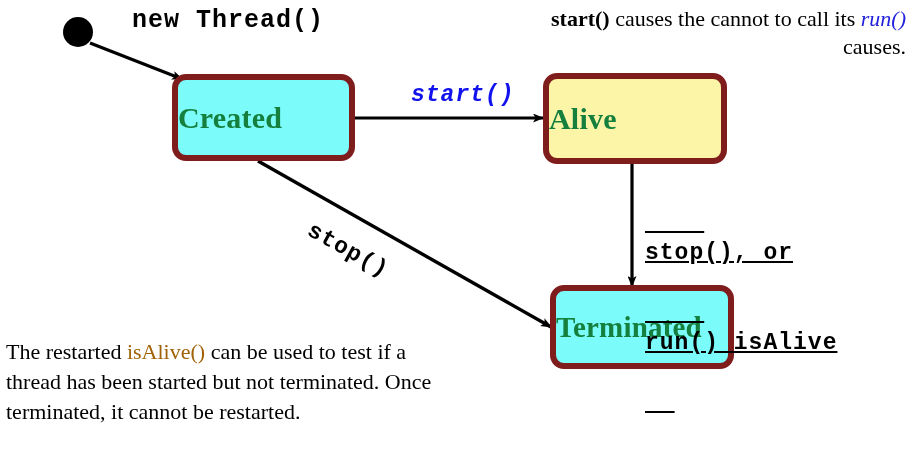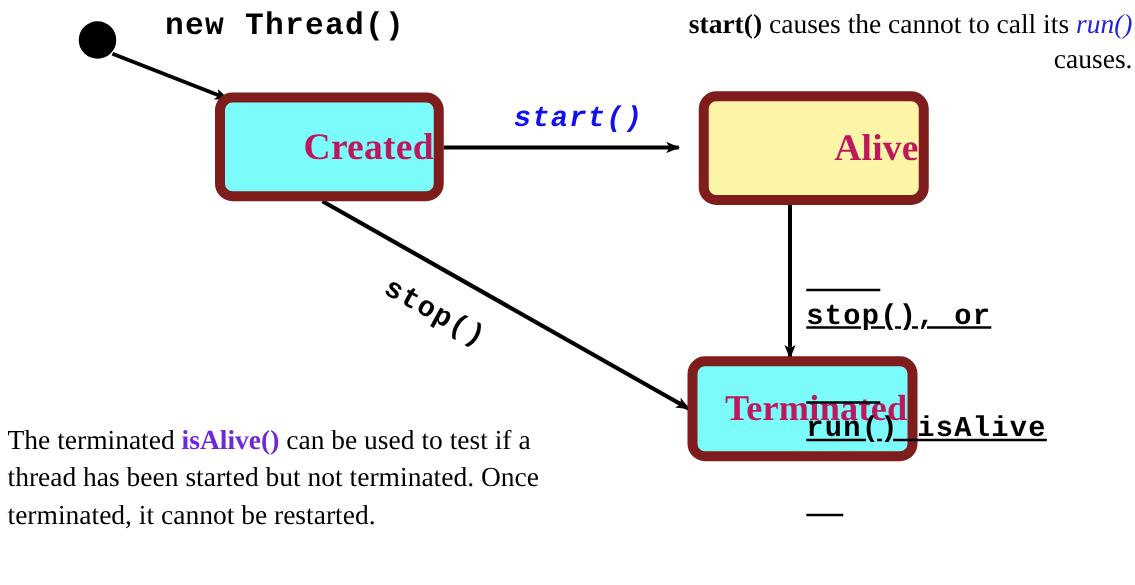--- a/index.html
+++ b/index.html
@@ -20,41 +20,40 @@
     left: 0;
     top: 0;
     width: 908px;
     height: 468px;
     pointer-events: none;
   }
 
   
   .state-box {
     position: absolute;
-    border: 8px solid #7f1d1d;
+    border: 6px solid #7f1d1d;
     border-radius: 14px;
     box-sizing: border-box;
     display: flex;
     align-items: center;
-    justify-content: flex-end;
+    justify-content: flex-start;
     font-family: "Liberation Serif", serif;
     font-weight: bold;
-    color: #be185d;
+    color: #15803d;
     letter-spacing: 0.2px;
   }
   #box-created {
     left: 172px; top: 74px; width: 183px; height: 87px;
     background: #7cfbfb;
     font-size: 30px;
   }
   #box-alive {
     left: 543px; top: 73px; width: 184px; height: 91px;
     background: #fcf5a8;
     font-size: 30px;
-    margin-left: 16px;
   }
   #box-terminated {
     left: 550px; top: 285px; width: 184px; height: 84px;
     background: #7cfbfb;
     font-size: 29px;
   }
 
   
   .mono-label {
     position: absolute;
@@ -105,21 +104,21 @@
   }
   #note-isalive {
     left: 6px; top: 337px;
     width: 450px;
     font-size: 22px;
     line-height: 30px;
     text-align: left;
   }
   .b { font-weight: bold; }
   .blue { color: #2222dd; font-style: italic; }
-  .blue-b { color: #6d28d9; font-weight: bold; }
+  .blue-b { color: #a16207; font-weight: normal; }
 </style>
 </head>
 <body>
 
 <div id="canvas">
 
   <svg class="layer" viewBox="0 0 908 468">
     <defs>
       <marker id="arrowhead" markerWidth="11" markerHeight="9" refX="10" refY="4.5" orient="auto" markerUnits="userSpaceOnUse">
         <path d="M0,0 L11,4.5 L0,9 L2.6,4.5 Z" fill="#000000"></path>
@@ -159,16 +158,16 @@
   </div>
 
   <div id="label-stop-diagonal" class="mono-label">stop()</div>
 
   <div id="note-start" class="prose">
     <span class="b">start()</span><span> causes the cannot to call its</span>
     <span class="blue">run()</span><span> causes.</span>
   </div>
 
   <div id="note-isalive" class="prose">
-    <span>The terminated </span><span class="blue-b">isAlive()</span><span> can be used to test if a thread has been started but not terminated. Once terminated, it cannot be restarted.</span>
+    <span>The restarted </span><span class="blue-b">isAlive()</span><span> can be used to test if a thread has been started but not terminated. Once terminated, it cannot be restarted.</span>
   </div>
 
 </div>
 
 </body></html>

